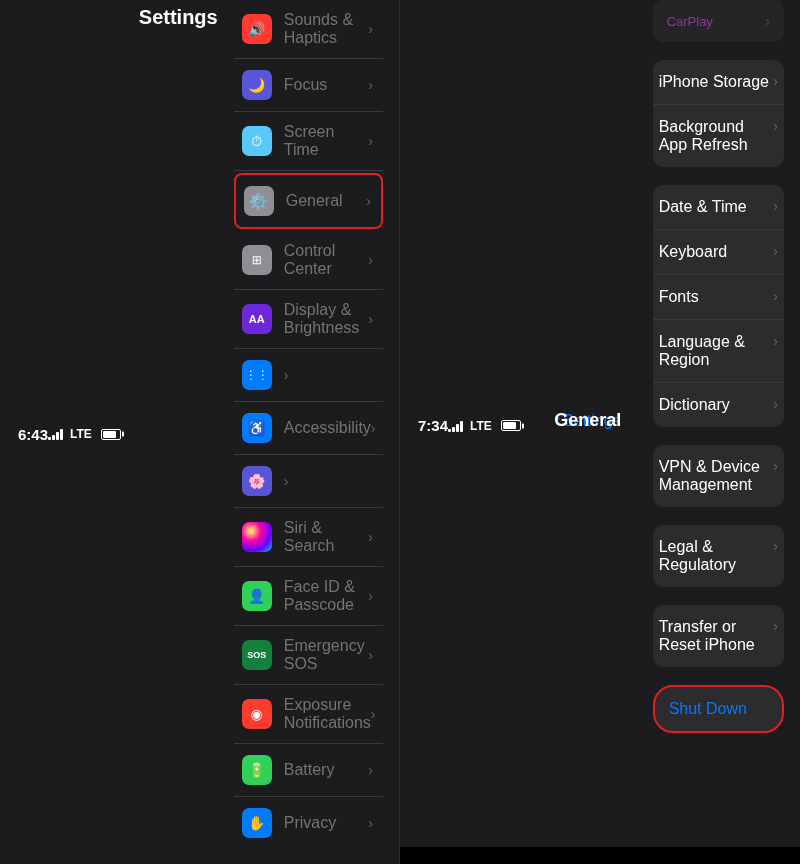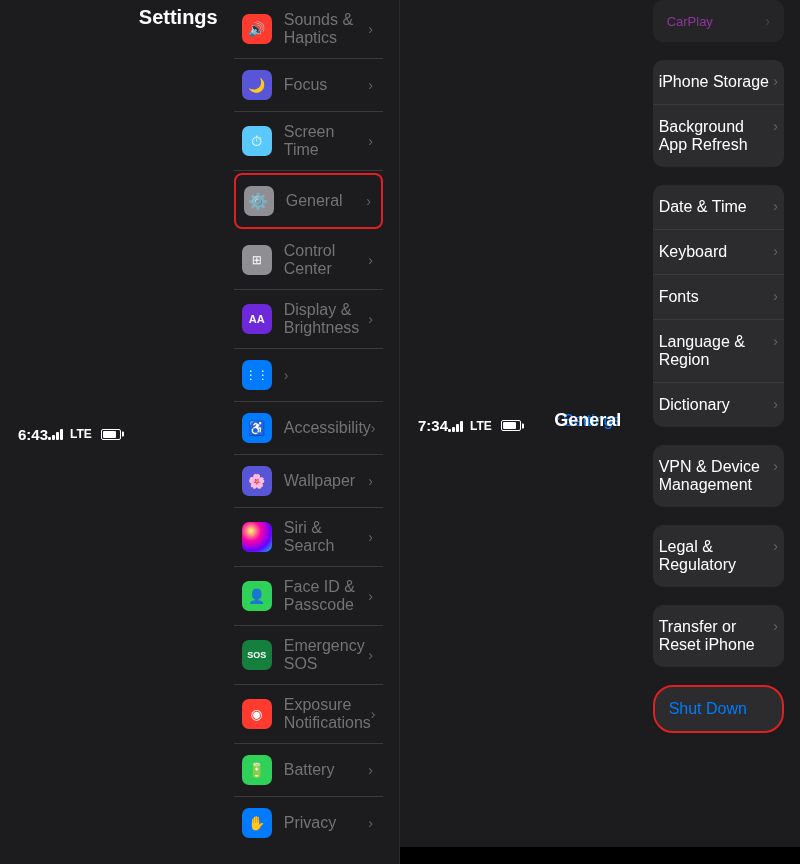--- a/index.html
+++ b/index.html
@@ -368,21 +368,20 @@
         <span style="color:#fff;font-size:14px;">♿</span>
       </div>
       <span class="item-label">Accessibility</span>
       <span class="chevron">›</span>
     </div>
 
     <div class="settings-item">
       <div class="icon-wrap ic-wallpaper">
         <span style="color:#fff;font-size:14px;">🌸</span>
       </div>
-      <span class="item-label">Wallpaper</span>
       <span class="chevron">›</span>
     </div>
 
     <div class="settings-item">
       <div class="icon-wrap" style="background: radial-gradient(circle at 30% 30%, #ff6, #f0a, #60f, #0cf); border-radius:7px;">
         <span style="color:#fff;font-size:10px;"></span>
       </div>
       <span class="item-label">Siri &amp; Search</span>
       <span class="chevron">›</span>
     </div>

